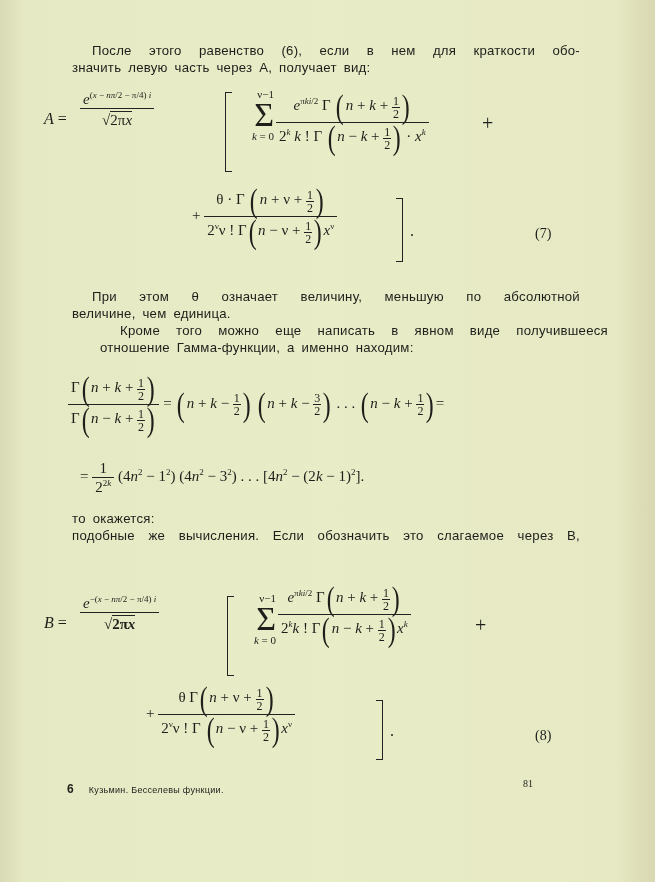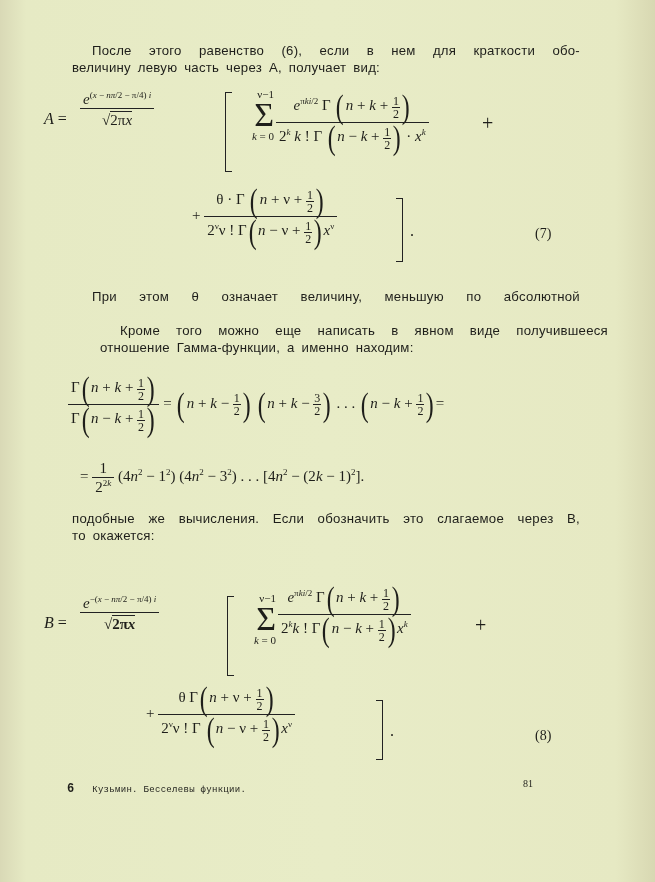--- a/index.html
+++ b/index.html
@@ -26,33 +26,33 @@
     .frac > .num { display: block; padding: 0 3px; }
     .frac > .den { display: block; padding: 0 3px; border-top: 1px solid #222; }
     .sfrac { display: inline-block; vertical-align: middle; text-align: center; font-size: 12px; line-height: 12px; }
     .sfrac > span { display: block; padding: 0 1px; }
     .sfrac > span.d { border-top: 1px solid #222; }
     .paren { display: inline-block; font-size: 34px; line-height: 30px; vertical-align: middle; font-weight: 200; transform: scaleX(0.7); }
     .bracket { position: absolute; border: 1.5px solid #222; }
     .sigma { position: absolute; text-align: right; font-size: 11px; }
     .sigma .s { font-size: 34px; line-height: 30px; display: block; }
     .eqno { position: absolute; left: 535px; font-size: 14px; }
-    .footer { position: absolute; left: 67px; top: 782px; font-size: 9px; font-family: Liberation Mono, monospace; letter-spacing: 0.3px; }
+    .footer { position: absolute; left: 67px; top: 782px; font-size: 9px; font-family: Liberation Sans, sans-serif; letter-spacing: 0.3px; }
     .footer .sig { font-size: 12px; margin-right: 12px; font-weight: bold; }
     .pageno { position: absolute; left: 523px; top: 778px; font-size: 10px; }
     sup { font-size: 9px; }
   </style>
 </head>
 <body>
 
 <div class="page">
 
   <div class="para" style="top:42px;">
     <span class="line indent">После этого равенство (6), если в нем для краткости обо-</span>
-    <span class="line last">величину левую часть через A, получает вид:</span>
+    <span class="line last">значить левую часть через A, получает вид:</span>
   </div>
 
   <div class="math" style="left:44px; top:110px; font-size:16px;">
     <span class="it">A</span> =
   </div>
   <div class="math" style="left:80px; top:90px; font-size:15px;">
     <span class="frac">
       <span class="num"><span class="it">e</span><sup>(<span class="it">x</span> − <span class="it">nπ</span>/2 − π/4) <span class="it">i</span></sup></span>
       <span class="den" style="padding-top:3px;">√<span style="border-top:1px solid #222;">2π<span class="it">x</span></span></span>
     </span>
@@ -74,20 +74,21 @@
       <span class="num">θ · Γ <span class="paren">(</span><span class="it">n</span> + ν + <span class="sfrac"><span>1</span><span class="d">2</span></span><span class="paren">)</span></span>
       <span class="den">2<sup>ν</sup>ν ! Γ<span class="paren">(</span><span class="it">n</span> − ν + <span class="sfrac"><span>1</span><span class="d">2</span></span><span class="paren">)</span><span class="it">x</span><sup>ν</sup></span>
     </span>
   </div>
   <div class="bracket" style="left:396px; top:198px; width:6px; height:62px; border-left:none;"></div>
   <div class="math" style="left:410px; top:222px; font-size:16px;">.</div>
   <div class="eqno" style="top:226px;">(7)</div>
 
   <div class="para" style="top:288px;">
     <span class="line indent">При этом θ означает величину, меньшую по абсолютной</span>
+    <span class="line last">величине, чем единица.</span>
   </div>
 
   <div class="para" style="top:322px;margin-left:28px;">
     <span class="line indent">Кроме того можно еще написать в явном виде получившееся</span>
     <span class="line last">отношение Гамма-функции, а именно находим:</span>
   </div>
 
   <div class="math" style="left:68px; top:374px; font-size:15px;">
     <span class="frac">
       <span class="num">Γ<span class="paren">(</span><span class="it">n</span> + <span class="it">k</span> + <span class="sfrac"><span>1</span><span class="d">2</span></span><span class="paren">)</span></span>
@@ -98,22 +99,22 @@
     <span class="paren">(</span><span class="it">n</span> + <span class="it">k</span> − <span class="sfrac"><span>3</span><span class="d">2</span></span><span class="paren">)</span>
     . . .
     <span class="paren">(</span><span class="it">n</span> − <span class="it">k</span> + <span class="sfrac"><span>1</span><span class="d">2</span></span><span class="paren">)</span>=
   </div>
   <div class="math" style="left:80px; top:460px; font-size:15px;">
     = <span class="frac"><span class="num">1</span><span class="den">2<sup>2<span class="it">k</span></sup></span></span>
     (4<span class="it">n</span><sup>2</sup> − 1<sup>2</sup>) (4<span class="it">n</span><sup>2</sup> − 3<sup>2</sup>) . . . [4<span class="it">n</span><sup>2</sup> − (2<span class="it">k</span> − 1)<sup>2</sup>].
   </div>
 
   <div class="para" style="top:510px;">
+    <span class="line last">то окажется:</span>
     <span class="line">подобные же вычисления. Если обозначить это слагаемое через B,</span>
-    <span class="line last">то окажется:</span>
   </div>
 
   <div class="math" style="left:44px; top:614px; font-size:16px;">
     <span class="it">B</span> =
   </div>
   <div class="math" style="left:80px; top:594px; font-size:15px;">
     <span class="frac">
       <span class="num"><span class="it">e</span><sup>−(<span class="it">x</span> − <span class="it">nπ</span>/2 − π/4) <span class="it">i</span></sup></span>
       <span class="den" style="padding-top:3px;">√<span style="border-top:1px solid #222;font-weight:bold;">2π<span class="it">x</span></span></span>
     </span>

